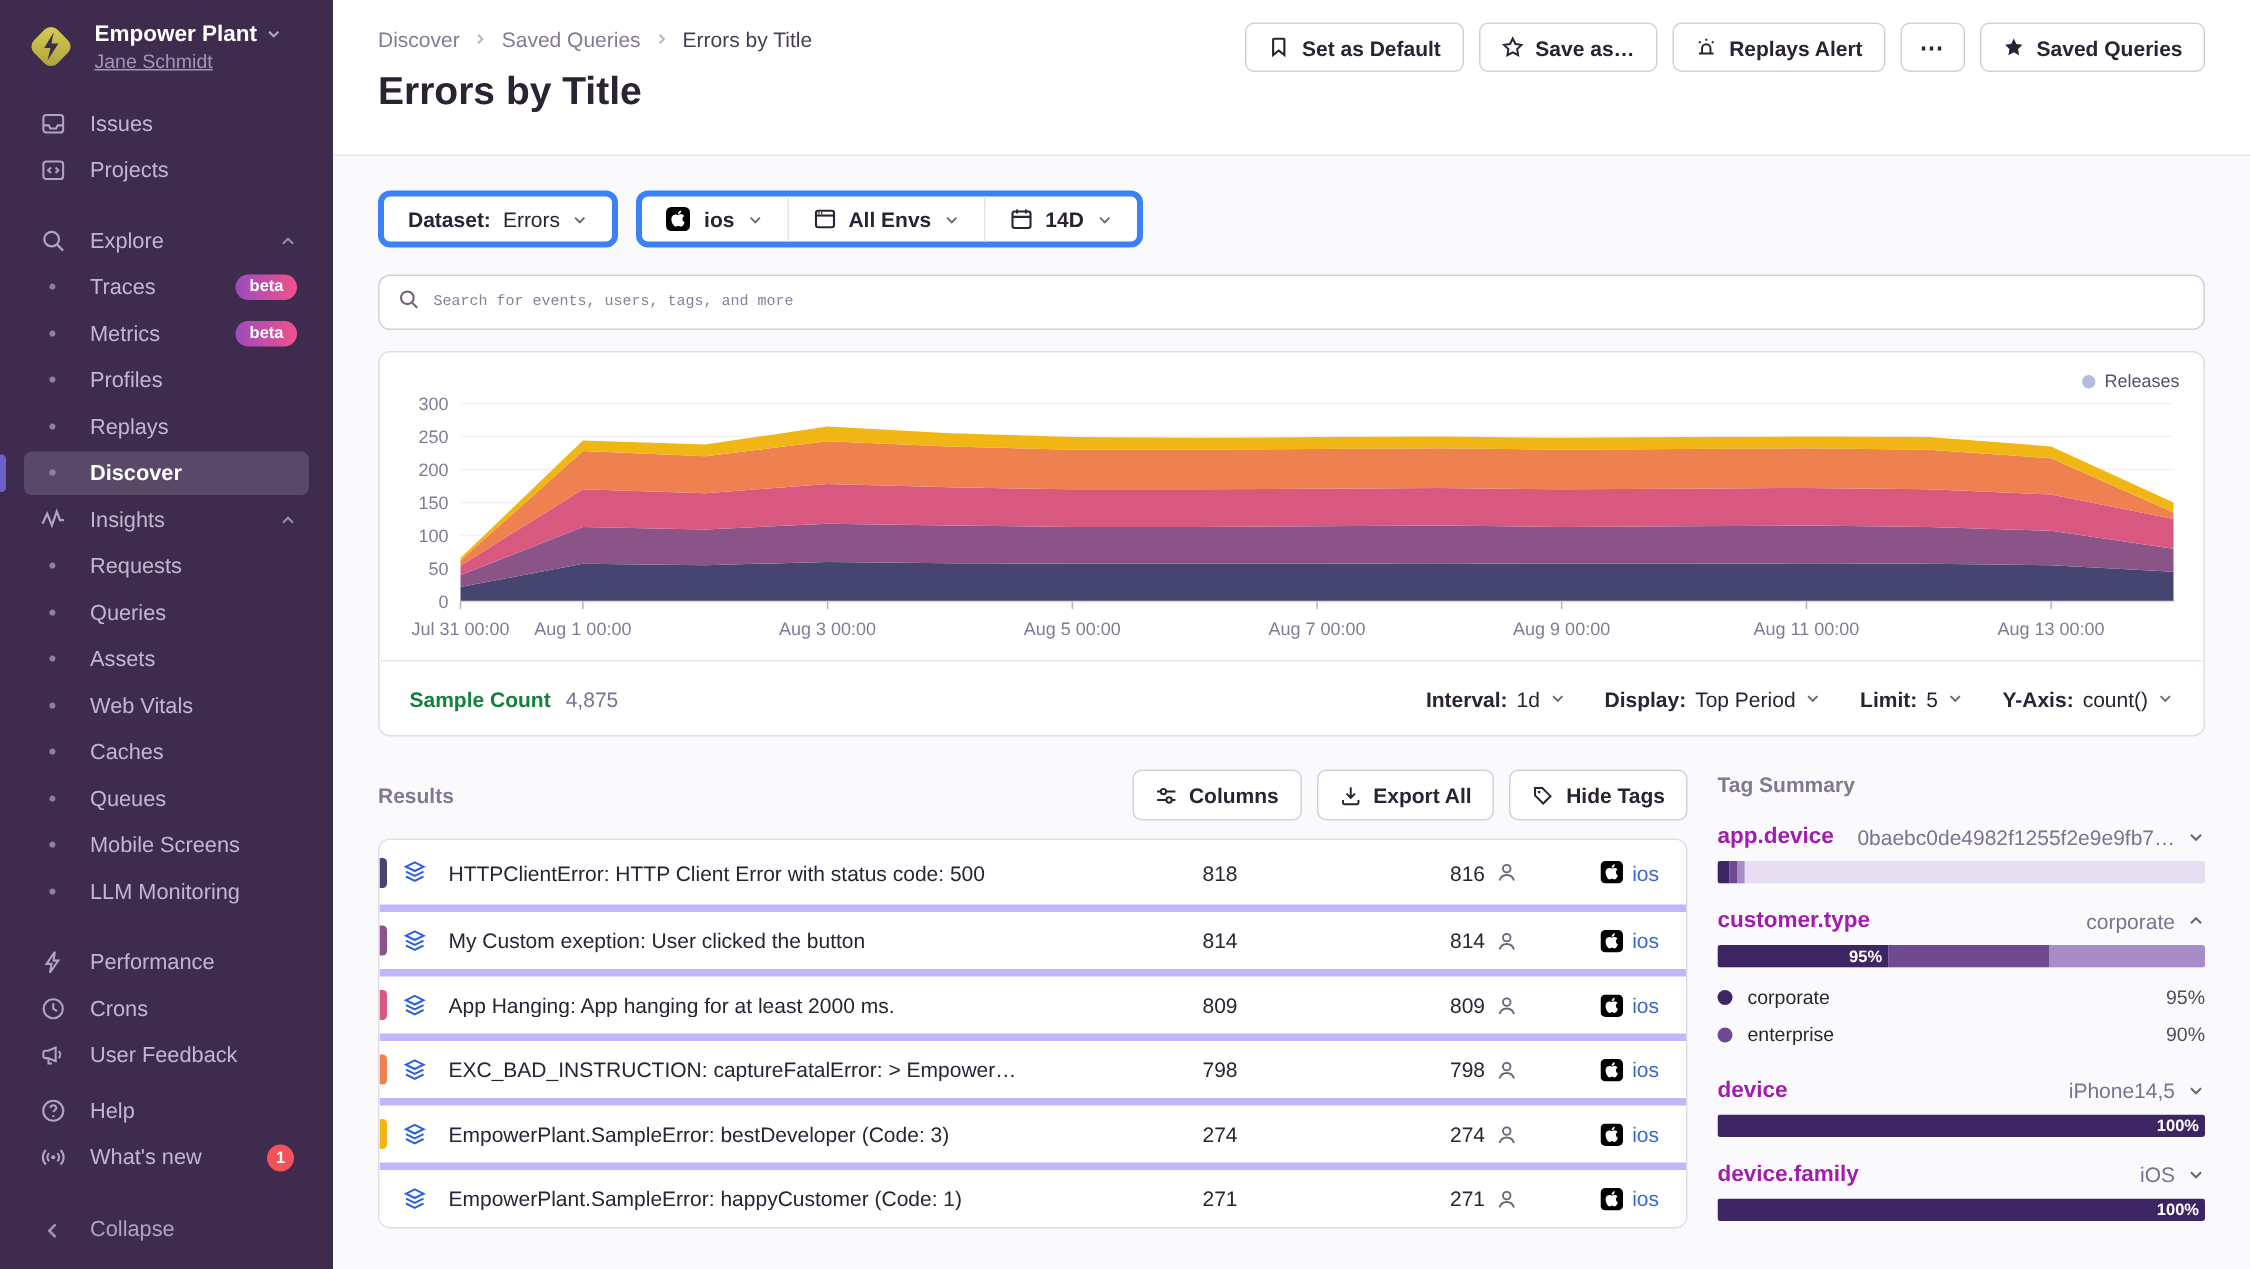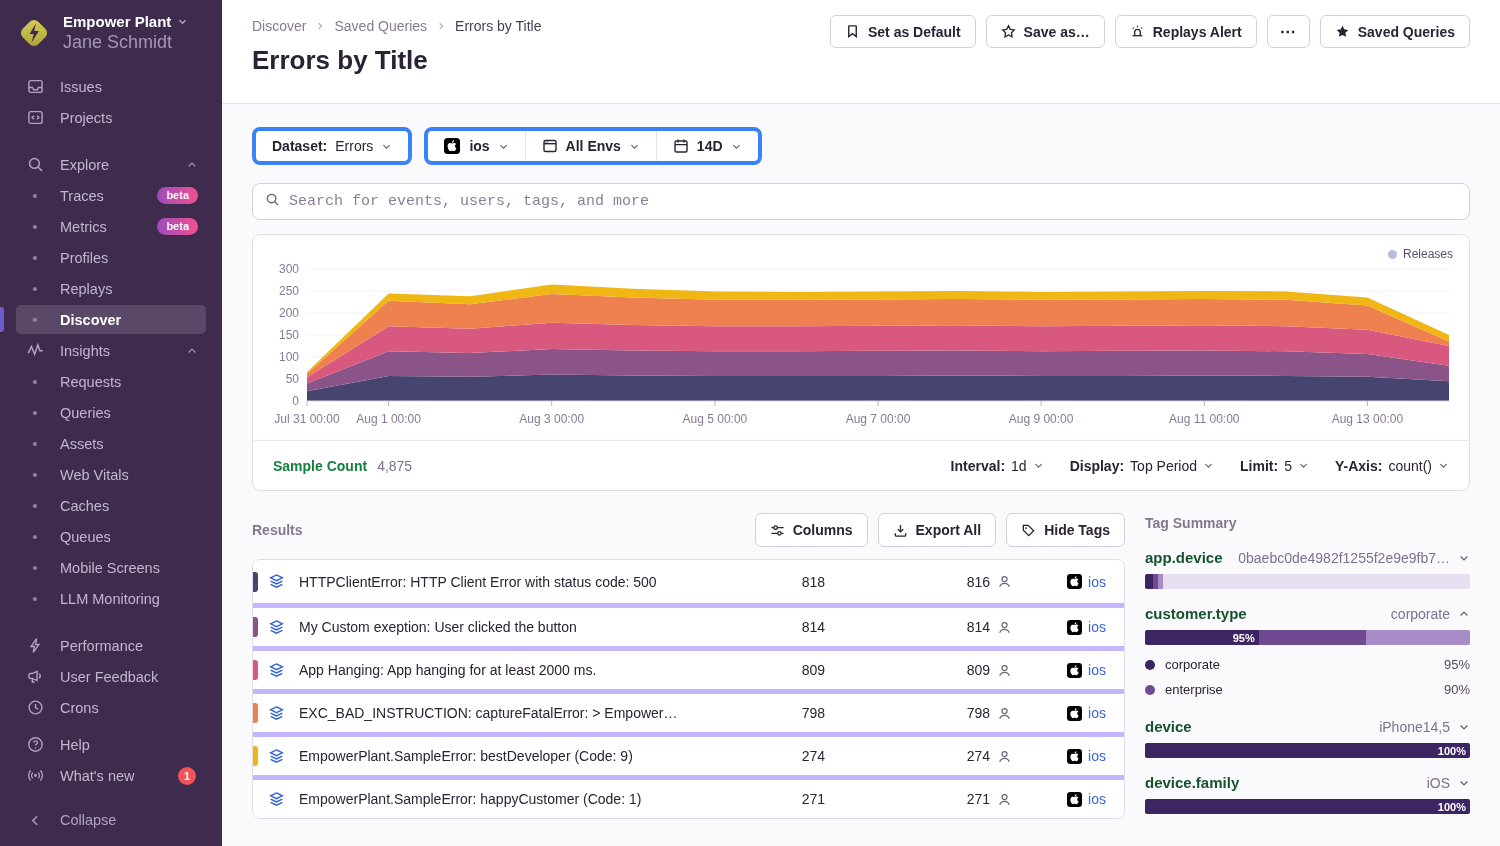--- a/index.html
+++ b/index.html
@@ -4,21 +4,21 @@
 <style>
   *{box-sizing:border-box;margin:0;padding:0;}
   html,body{width:1500px;height:846px;overflow:hidden;}
   body{font-family:"Liberation Sans",sans-serif;display:flex;background:#fafafc;color:#2b2233;}
 
   
   .sidebar{width:222px;flex:0 0 222px;background:#3e2b4e;display:flex;flex-direction:column;height:100%;}
   .org{display:flex;gap:11px;padding:13px 16px 6px 16px;align-items:center;}
   .org-logo{width:36px;height:36px;flex:0 0 36px;}
   .org-name{color:#fff;font-weight:700;font-size:15px;display:flex;align-items:center;gap:6px;white-space:nowrap;}
-  .org-sub{color:#a595b5;font-size:18px;margin-top:2px;}
+  .org-sub{color:#a595b5;font-size:13px;margin-top:2px;text-decoration:underline;}
   .org-caret{color:#b7a8c6;display:flex;}
   .nav{flex:1;padding-top:12px;overflow:hidden;}
   .nav-item{height:31px;display:flex;align-items:center;padding-left:26px;padding-right:0;
     font-size:14.5px;color:#c3b6d0;cursor:pointer;position:relative;}
   .nav-item>*{position:relative;z-index:1;}
   .nico{width:18px;height:18px;margin-right:16px;display:flex;align-items:center;justify-content:center;color:#b2a3c2;flex:0 0 18px;}
   .nico svg{width:17px;height:17px;}
   .bullet{width:18px;margin-right:16px;text-align:center;color:#8f7fa1;font-size:15px;line-height:1;flex:0 0 18px;}
   .sec-caret{margin-left:auto;margin-right:24px;color:#9a8bab;display:flex;}
   .sec-caret svg{width:12px;height:12px;}
@@ -57,21 +57,21 @@
   .seg{display:flex;align-items:center;gap:8px;padding:0 16px;height:100%;}
   .seg + .seg{border-left:1px solid #e8e3ec;}
   .fbold{font-weight:700;}
   .caret{display:flex;color:#6e6379;}
   .caret svg{width:11px;height:11px;}
   .fico{display:flex;color:#2b2233;}
   .fico svg{width:16px;height:16px;}
 
   .searchbar{margin-top:18px;height:37px;background:#fff;border:1px solid #d5cfdb;border-radius:8px;display:flex;align-items:center;padding:0 12px;gap:9px;color:#6e6379;}
   .searchbar svg{width:15px;height:15px;}
-  .searchbar input{border:0;outline:0;flex:1;font-family:"Liberation Mono",monospace;font-size:15px;color:#ef4444;background:transparent;}
+  .searchbar input{border:0;outline:0;flex:1;font-family:"Liberation Mono",monospace;font-size:10px;color:#ef4444;background:transparent;}
   .searchbar input::placeholder{color:#8a7f99;}
 
   .chart-panel{margin-top:14px;background:#fff;border:1px solid #e2dce8;border-radius:8px;}
   .chart-wrap{position:relative;height:205px;}
   .legend{position:absolute;top:12px;right:16px;display:flex;align-items:center;gap:6px;font-size:12px;color:#57506a;}
   .legend-dot{width:9px;height:9px;border-radius:50%;}
   .chart-footer{border-top:1px solid #ebe6ef;height:50px;display:flex;align-items:center;justify-content:space-between;padding:0 20px;font-size:14px;}
   .sample{display:flex;gap:10px;align-items:baseline;}
   .sample-label{font-weight:700;color:#15803d;}
   .sample-value{color:#7c7191;}
@@ -101,21 +101,21 @@
   .pico{color:#6e6379;display:flex;}
   .pico svg{width:15px;height:15px;}
   .cell-proj{display:flex;justify-content:flex-end;align-items:center;gap:6px;padding-right:18px;color:#3a66d6;cursor:pointer;}
   .apple-badge{width:15px;height:15px;display:flex;}
   .row-chip{position:absolute;left:0;top:50%;transform:translateY(-50%);width:5px;height:20px;border-radius:0 3px 3px 0;}
 
   .tags-col{flex:1;min-width:0;}
   .tags-title{font-size:14px;font-weight:700;color:#83788f;height:20px;display:flex;align-items:center;}
   .tag-sec{margin-top:16px;}
   .tag-head{display:flex;align-items:center;font-size:14px;cursor:pointer;}
-  .tag-name{font-weight:700;color:#14532d;font-size:15px;flex:0 0 auto;}
+  .tag-name{font-weight:700;color:#a21caf;font-size:15px;flex:0 0 auto;}
   .tag-value{flex:1;margin-left:10px;text-align:right;color:#7c7191;white-space:nowrap;overflow:hidden;text-overflow:ellipsis;}
   .tag-caret{margin-left:8px;color:#6e6379;display:flex;}
   .tag-caret svg{width:12px;height:12px;}
   .tag-bar{margin-top:8px;height:15px;border-radius:2px;background:#e7def1;display:flex;overflow:hidden;}
   .tag-seg{height:100%;display:flex;align-items:center;justify-content:flex-end;color:#fff;font-size:11px;font-weight:700;padding-right:4px;}
   .tag-legend{margin-top:7px;}
   .tl-row{display:flex;align-items:center;height:25px;font-size:13px;color:#2b2233;}
   .tl-dot{width:10px;height:10px;border-radius:50%;margin-right:10px;flex:0 0 10px;}
   .tl-pct{margin-left:auto;color:#55495f;}
 </style>
@@ -256,35 +256,35 @@
         <span class="nico">
           <svg viewBox="0 0 16 16" fill="none" stroke="currentColor" stroke-width="1.3">
             <path d="M9 1.5L3.8 9h3.1l-1 5.5 5.3-7.5h-3z"></path>
           </svg>
         </span>
         <span class="nav-label">Performance</span>
       </div>
       <div class="nav-item top">
         <span class="nico">
           <svg viewBox="0 0 16 16" fill="none" stroke="currentColor" stroke-width="1.3">
+            <circle cx="8" cy="8" r="6"></circle>
+            <path d="M8 4.6V8l2.4 1.5"></path>
+          </svg>
+        </span>
+        <span class="nav-label">Crons</span>
+      </div>
+      <div class="nav-item top">
+        <span class="nico">
+          <svg viewBox="0 0 16 16" fill="none" stroke="currentColor" stroke-width="1.3">
             <path d="M9.5 3.2v8.6L4.8 9.8H3a1.2 1.2 0 01-1.2-1.2V6.4A1.2 1.2 0 013 5.2h1.8L9.5 3.2z"></path>
             <path d="M11.5 5.3a3.2 3.2 0 010 4.4"></path>
             <path d="M5 10.2v3h2.2"></path>
           </svg>
         </span>
         <span class="nav-label">User Feedback</span>
-      </div>
-      <div class="nav-item top">
-        <span class="nico">
-          <svg viewBox="0 0 16 16" fill="none" stroke="currentColor" stroke-width="1.3">
-            <circle cx="8" cy="8" r="6"></circle>
-            <path d="M8 4.6V8l2.4 1.5"></path>
-          </svg>
-        </span>
-        <span class="nav-label">Crons</span>
       </div>
       <div class="nav-gap-sm"></div>
       <div class="nav-item top">
         <span class="nico">
           <svg viewBox="0 0 16 16" fill="none" stroke="currentColor" stroke-width="1.3">
             <circle cx="8" cy="8" r="6.3"></circle>
             <path d="M6.2 6.2c.2-1 1-1.7 2-1.6 1 0 1.8.8 1.7 1.8-.1 1.2-1.7 1.3-1.9 2.4"></path>
             <circle cx="8" cy="11.4" r=".7" fill="currentColor" stroke="none"></circle>
           </svg>
         </span>
@@ -688,21 +688,21 @@
               </div>
               <div class="t-row">
                 <span class="row-chip" style="background: rgb(239, 182, 20);"></span>
                 <span class="cell-icon">
                   <svg viewBox="0 0 16 16" fill="none" stroke="currentColor" stroke-width="1.3">
                     <path d="M8 1.8l5.5 2.7L8 7.2 2.5 4.5z"></path>
                     <path d="M2.5 7.6L8 10.3l5.5-2.7"></path>
                     <path d="M2.5 10.7L8 13.4l5.5-2.7"></path>
                   </svg>
                 </span>
-                <span class="cell-title">EmpowerPlant.SampleError: bestDeveloper (Code: 9)</span>
+                <span class="cell-title">EmpowerPlant.SampleError: bestDeveloper (Code: 3)</span>
                 <span class="cell-num">274</span>
                 <span class="cell-user">
                   <span>274</span>
                   <span class="pico">
                     <svg viewBox="0 0 16 16" fill="none" stroke="currentColor" stroke-width="1.3">
                       <circle cx="8" cy="5.4" r="2.7"></circle>
                       <path d="M2.9 13.8a5.3 5.3 0 0110.2 0"></path>
                     </svg>
                   </span>
                 </span>

